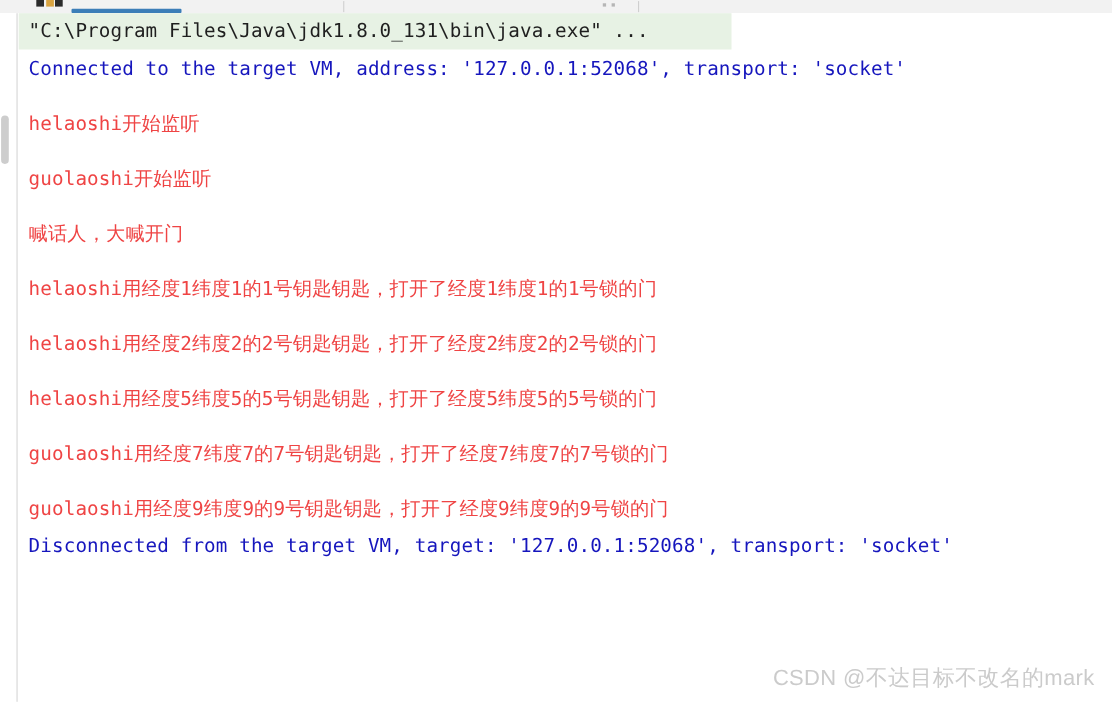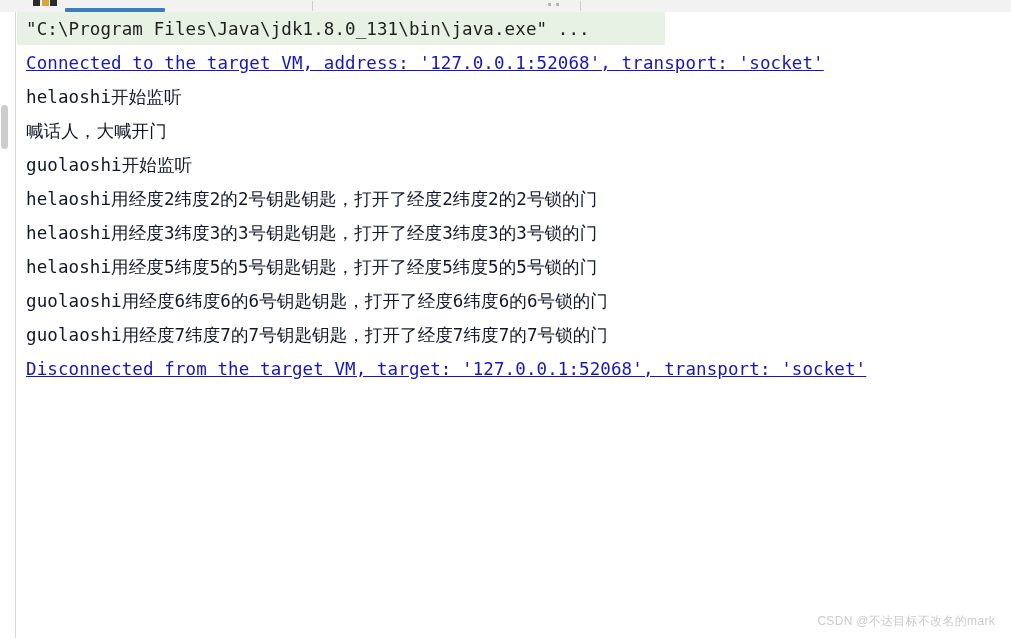--- a/index.html
+++ b/index.html
@@ -95,24 +95,24 @@
     line-height: 34px;
     font-size: 17.5px;
     white-space: pre;
     letter-spacing: 0.1px;
   }
   .console-line.cmd {
     color: #1f1f1f;
   }
   .console-line.vm {
     color: #1616bd;
-    text-decoration: underline;
   }
   .console-line.stdout {
-    color: #0f172a;
+    color: #ef4444;
+    margin-top: 16px;
   }
   .console-line.blank {
     height: 34px;
   }
 
   
   #cmd-line-highlight {
     position: absolute;
     left: 17px;
     top: 0px;
@@ -120,21 +120,21 @@
     height: 33px;
     background: #e7f2e4;
   }
 
   
   #watermark {
     position: absolute;
     right: 16px;
     bottom: 8px;
     font-family: "Liberation Sans", sans-serif;
-    font-size: 12px;
+    font-size: 20px;
     color: #cbcbcb;
     letter-spacing: 0.3px;
     white-space: nowrap;
   }
 </style>
 </head>
 <body>
 
 <div id="tab-strip">
   <div class="tab-icon-frag" style="left:33px;"></div>
@@ -151,25 +151,25 @@
 
   <div id="console-gutter-divider"></div>
   <div id="console-scrollbar-thumb"></div>
 
   <div id="cmd-line-highlight"></div>
 
   <div id="console-lines">
       <div class="console-line cmd">"C:\Program Files\Java\jdk1.8.0_131\bin\java.exe" ...</div>
       <div class="console-line vm">Connected to the target VM, address: '127.0.0.1:52068', transport: 'socket'</div>
       <div class="console-line stdout">helaoshi开始监听</div>
+      <div class="console-line stdout">guolaoshi开始监听</div>
       <div class="console-line stdout">喊话人，大喊开门</div>
-      <div class="console-line stdout">guolaoshi开始监听</div>
+      <div class="console-line stdout">helaoshi用经度1纬度1的1号钥匙钥匙，打开了经度1纬度1的1号锁的门</div>
       <div class="console-line stdout">helaoshi用经度2纬度2的2号钥匙钥匙，打开了经度2纬度2的2号锁的门</div>
-      <div class="console-line stdout">helaoshi用经度3纬度3的3号钥匙钥匙，打开了经度3纬度3的3号锁的门</div>
       <div class="console-line stdout">helaoshi用经度5纬度5的5号钥匙钥匙，打开了经度5纬度5的5号锁的门</div>
-      <div class="console-line stdout">guolaoshi用经度6纬度6的6号钥匙钥匙，打开了经度6纬度6的6号锁的门</div>
       <div class="console-line stdout">guolaoshi用经度7纬度7的7号钥匙钥匙，打开了经度7纬度7的7号锁的门</div>
+      <div class="console-line stdout">guolaoshi用经度9纬度9的9号钥匙钥匙，打开了经度9纬度9的9号锁的门</div>
       <div class="console-line vm">Disconnected from the target VM, target: '127.0.0.1:52068', transport: 'socket'</div>
       <div class="console-line blank"></div>
     </div>
 
   <div id="watermark">CSDN @不达目标不改名的mark</div>
 </div>
 
 </body></html>

